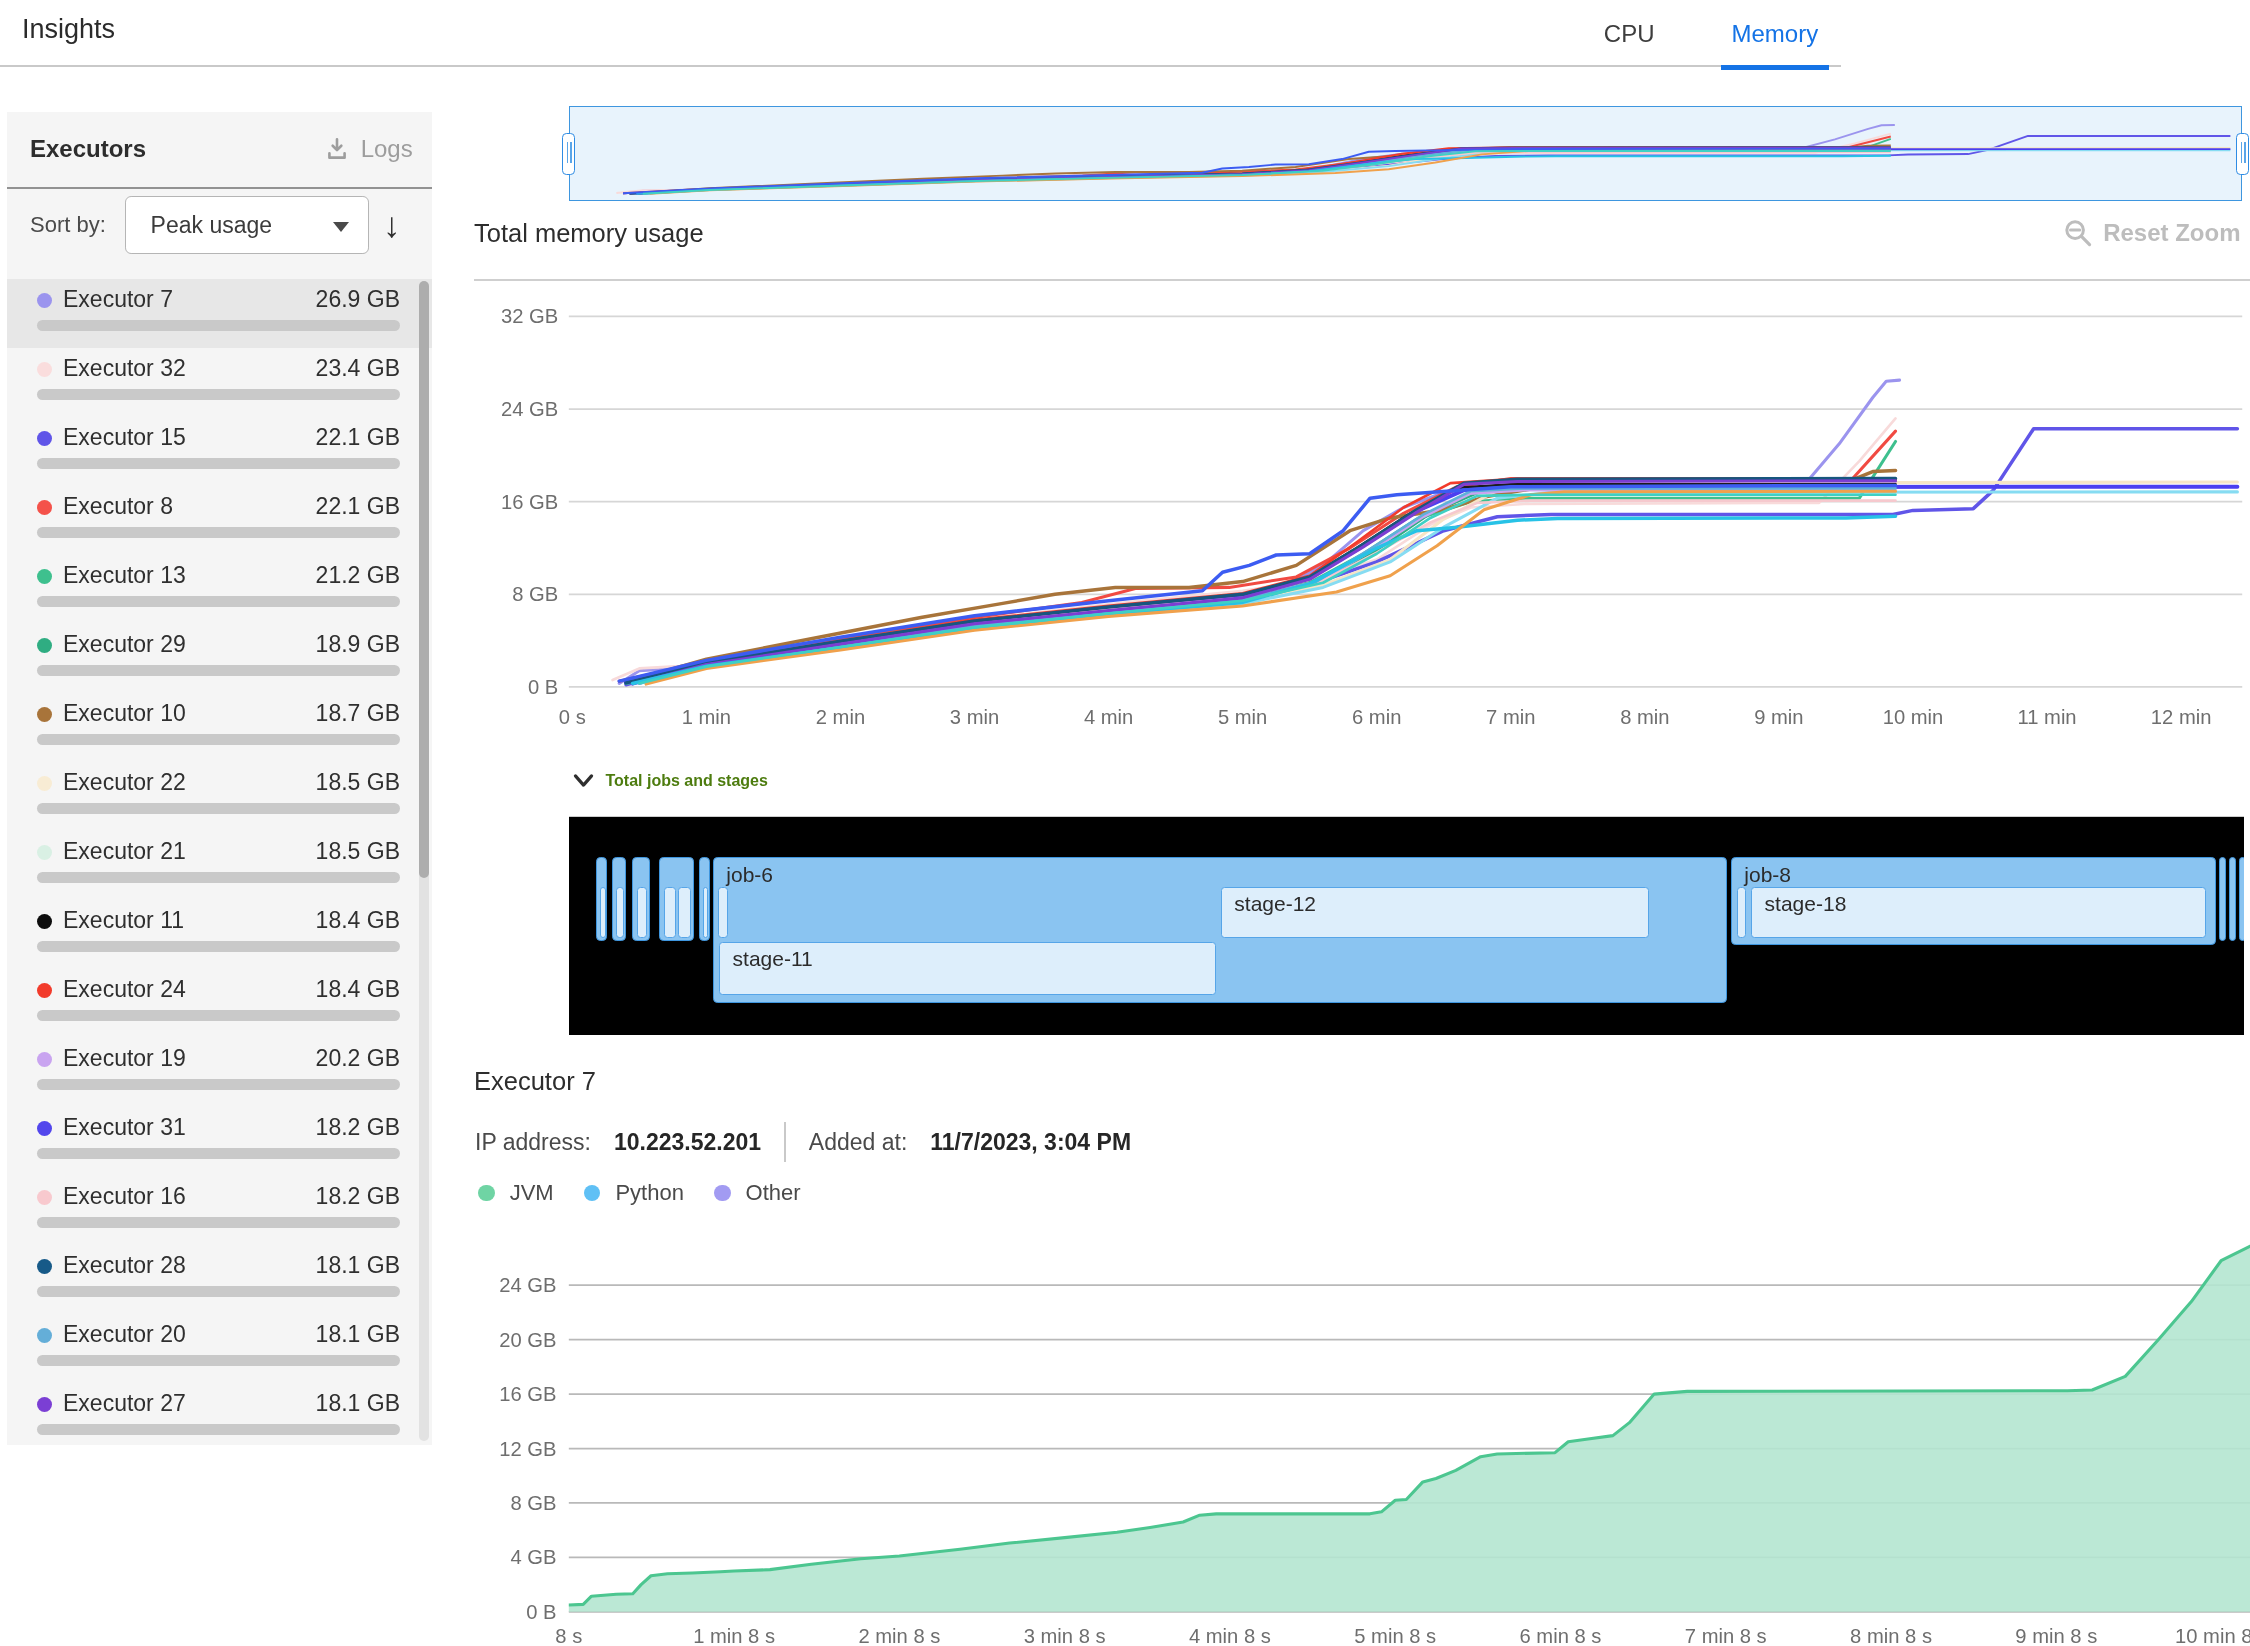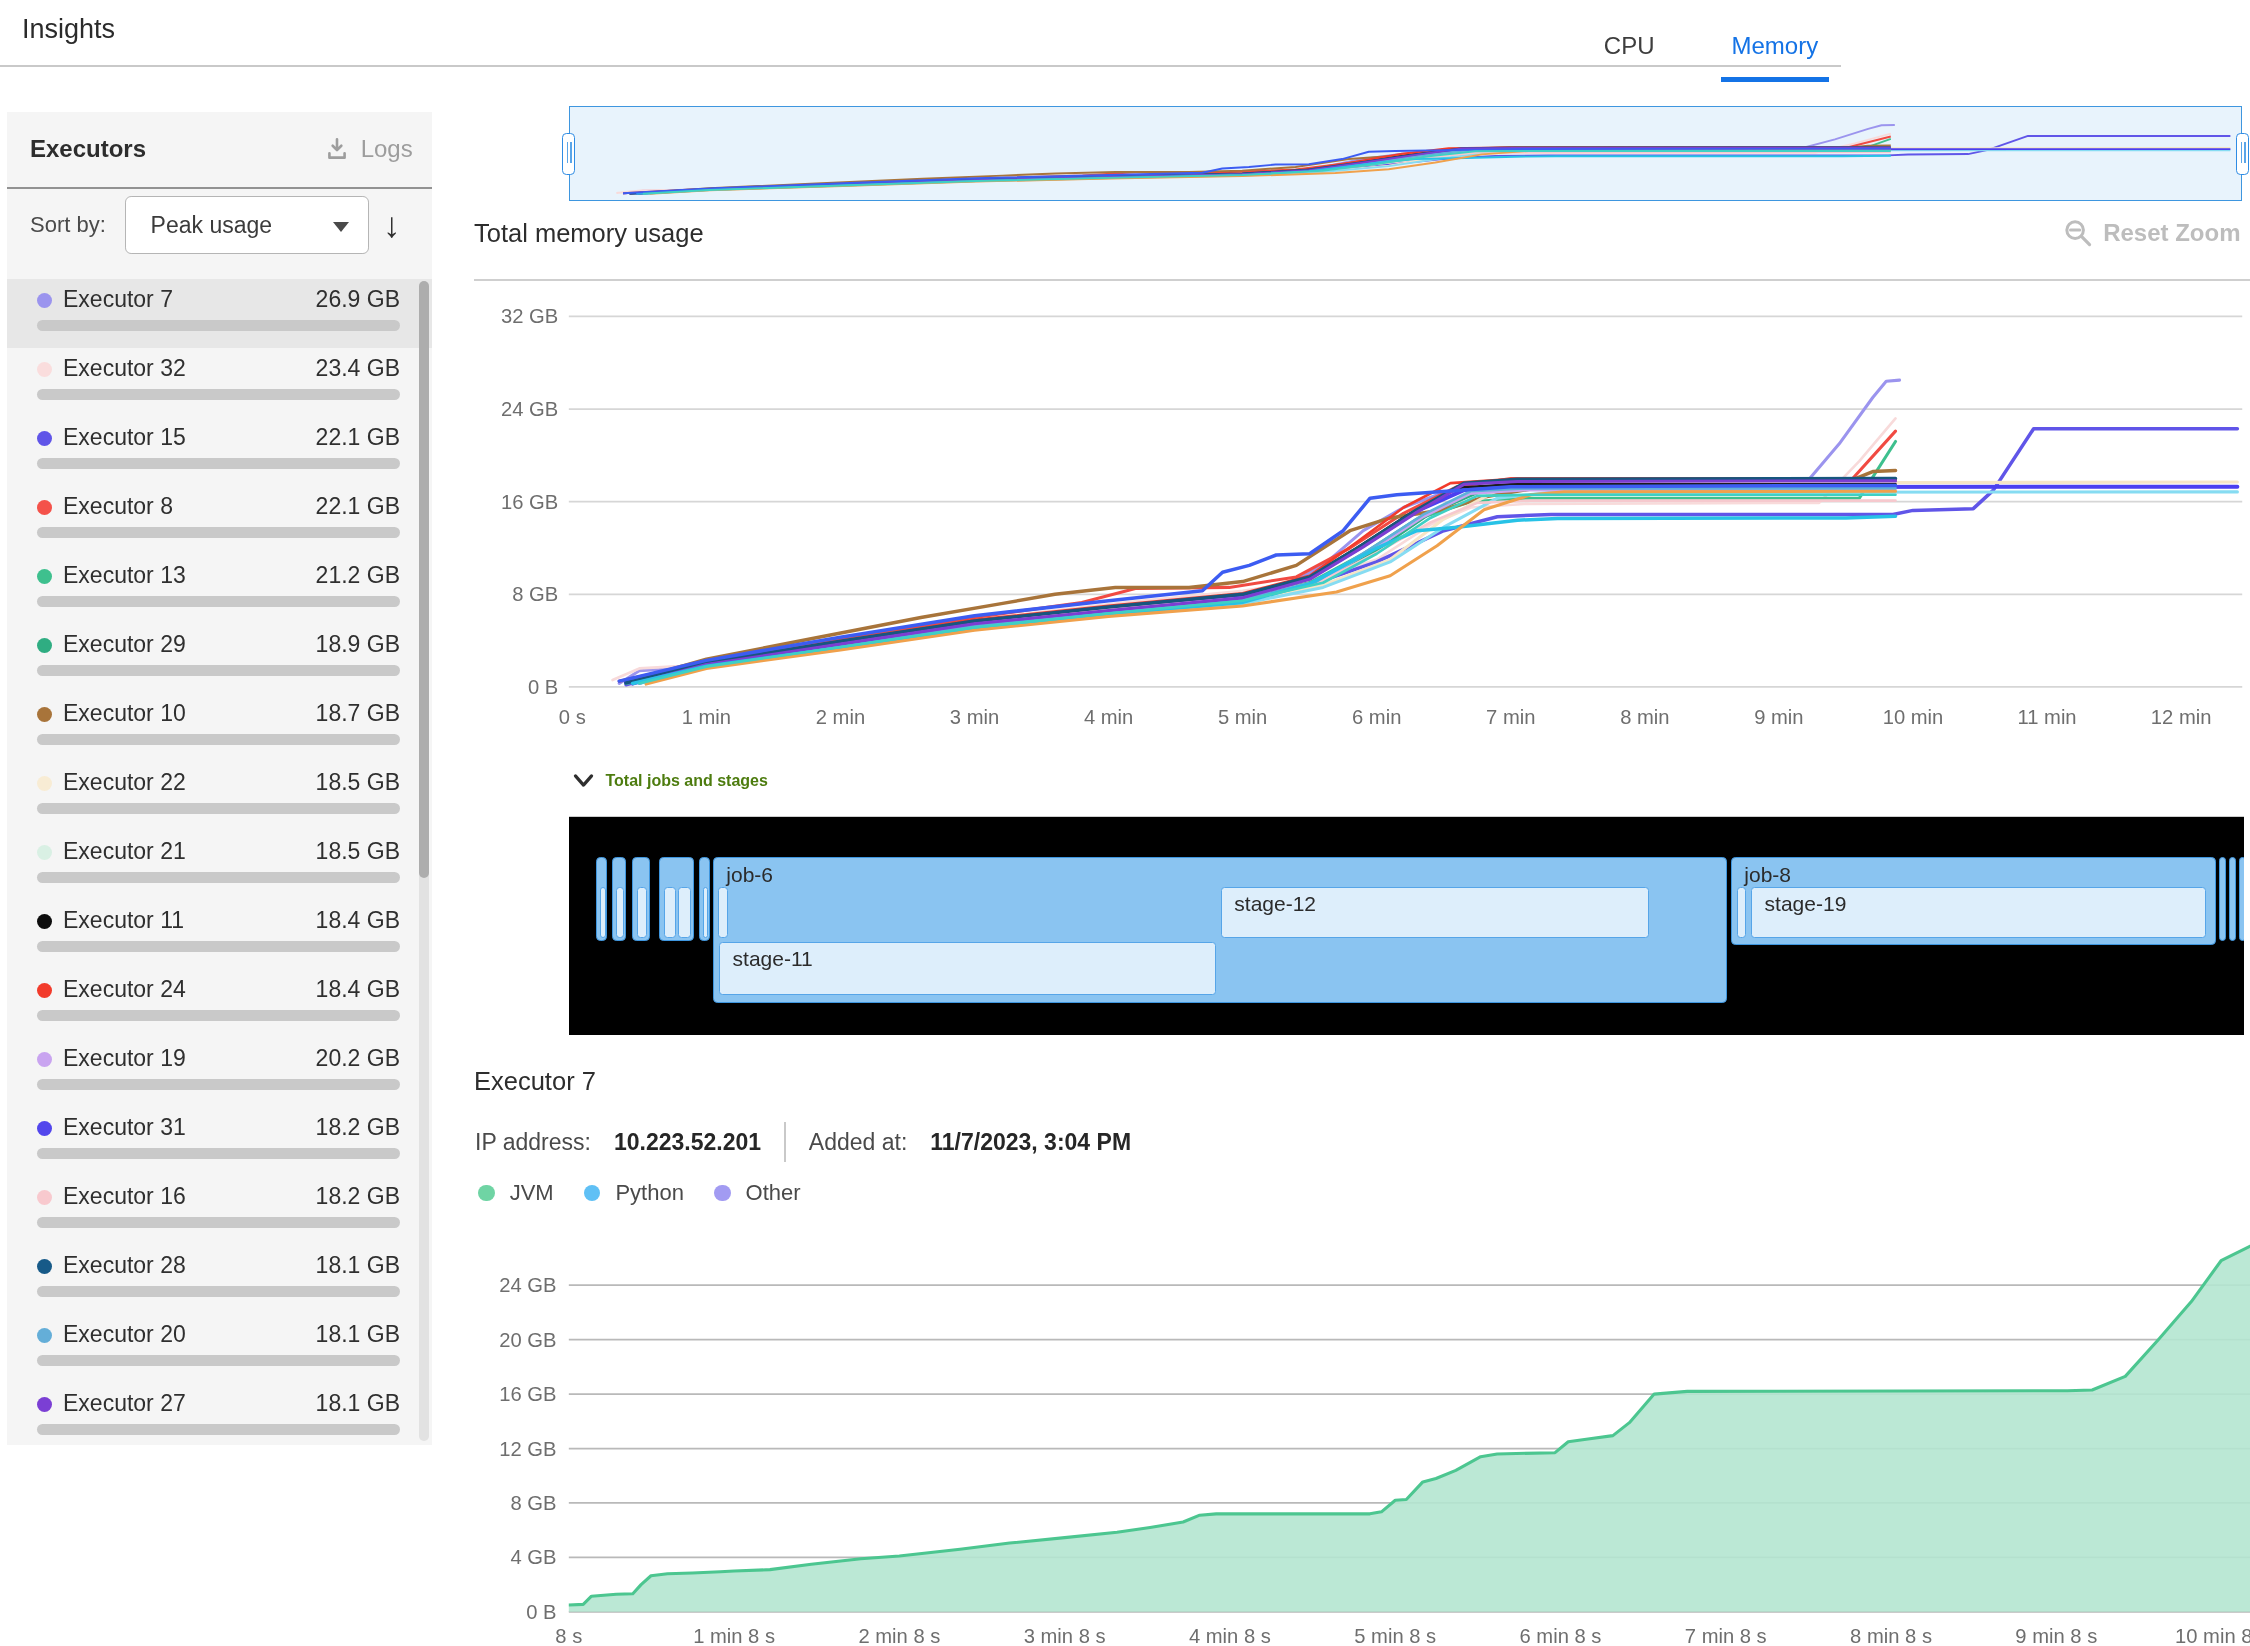--- a/index.html
+++ b/index.html
@@ -4,21 +4,21 @@
 <style>
   * { margin:0; padding:0; box-sizing:border-box; }
   html,body { width:2251px; height:1647px; background:#ffffff;
     font-family:"Liberation Sans","DejaVu Sans",sans-serif; color:#2f2f2f; }
   #app { position:relative; width:2251px; height:1647px; overflow:hidden; background:#fff; }
 
   
   .header { position:absolute; left:0; top:0; width:1841px; height:67px; background:#fff;
     border-bottom:2.6px solid #c9c9c9; }
   .header-title { position:absolute; left:22px; top:14px; font-size:27px; font-weight:500; color:#2b2b2b; }
-  .tabs { position:absolute; right:12.3px; top:0; height:67px; display:flex; align-items:center; gap:56px;margin-top:12px; }
+  .tabs { position:absolute; right:12.3px; top:0; height:67px; display:flex; align-items:center; gap:56px; }
   .tab { position:relative; height:67px; display:flex; align-items:center; padding:0 10.5px;
     font-size:24px; font-weight:500; color:#3d3d3d; cursor:pointer; }
   .tab.active { color:#1473e6; }
   .tab.active .tab-underline { position:absolute; left:0; right:0; bottom:-2.6px; height:4.4px; background:#1473e6; }
 
   
   .sidebar { position:absolute; left:7px; top:112px; width:425px; height:1333px; background:#f5f5f5; }
   .sb-head { position:absolute; left:0; top:0; width:100%; height:75px; }
   .sb-title { position:absolute; left:23px; top:23px; font-size:24px; font-weight:700; color:#2d2d2d; }
   .sb-logs { position:absolute; right:19.3px; top:23px; display:flex; align-items:center; gap:10.5px;
@@ -345,21 +345,21 @@
           <div class="stage-label">stage-12</div>
         </div>
         <div class="stage-bar" style="left:5.3px; top:84px; width:497px; height:53px;">
           <div class="stage-label">stage-11</div>
         </div>
       </div>
       <div class="job-bar" style="left:1162px; top:40px; width:485px; height:88px;">
         <div class="job-label">job-8</div>
         <div class="stage-bar" style="left:5.3px; top:29px; width:8.8px; height:51px;"></div>
         <div class="stage-bar" style="left:19.3px; top:29px; width:455px; height:51px;">
-          <div class="stage-label">stage-19</div>
+          <div class="stage-label">stage-18</div>
         </div>
       </div>
       <div class="job-bar" style="left:1650px; top:40px; width:7px; height:84px;"></div>
       <div class="job-bar" style="left:1660px; top:40px; width:7px; height:84px;"></div>
       <div class="job-bar" style="left:1670px; top:40px; width:7px; height:84px;"></div>
     </div>
 
   <div class="section-title" style="left:474px; top:1067px;">Executor 7</div>
   <div class="detail-info">
     <span>IP address:</span>

